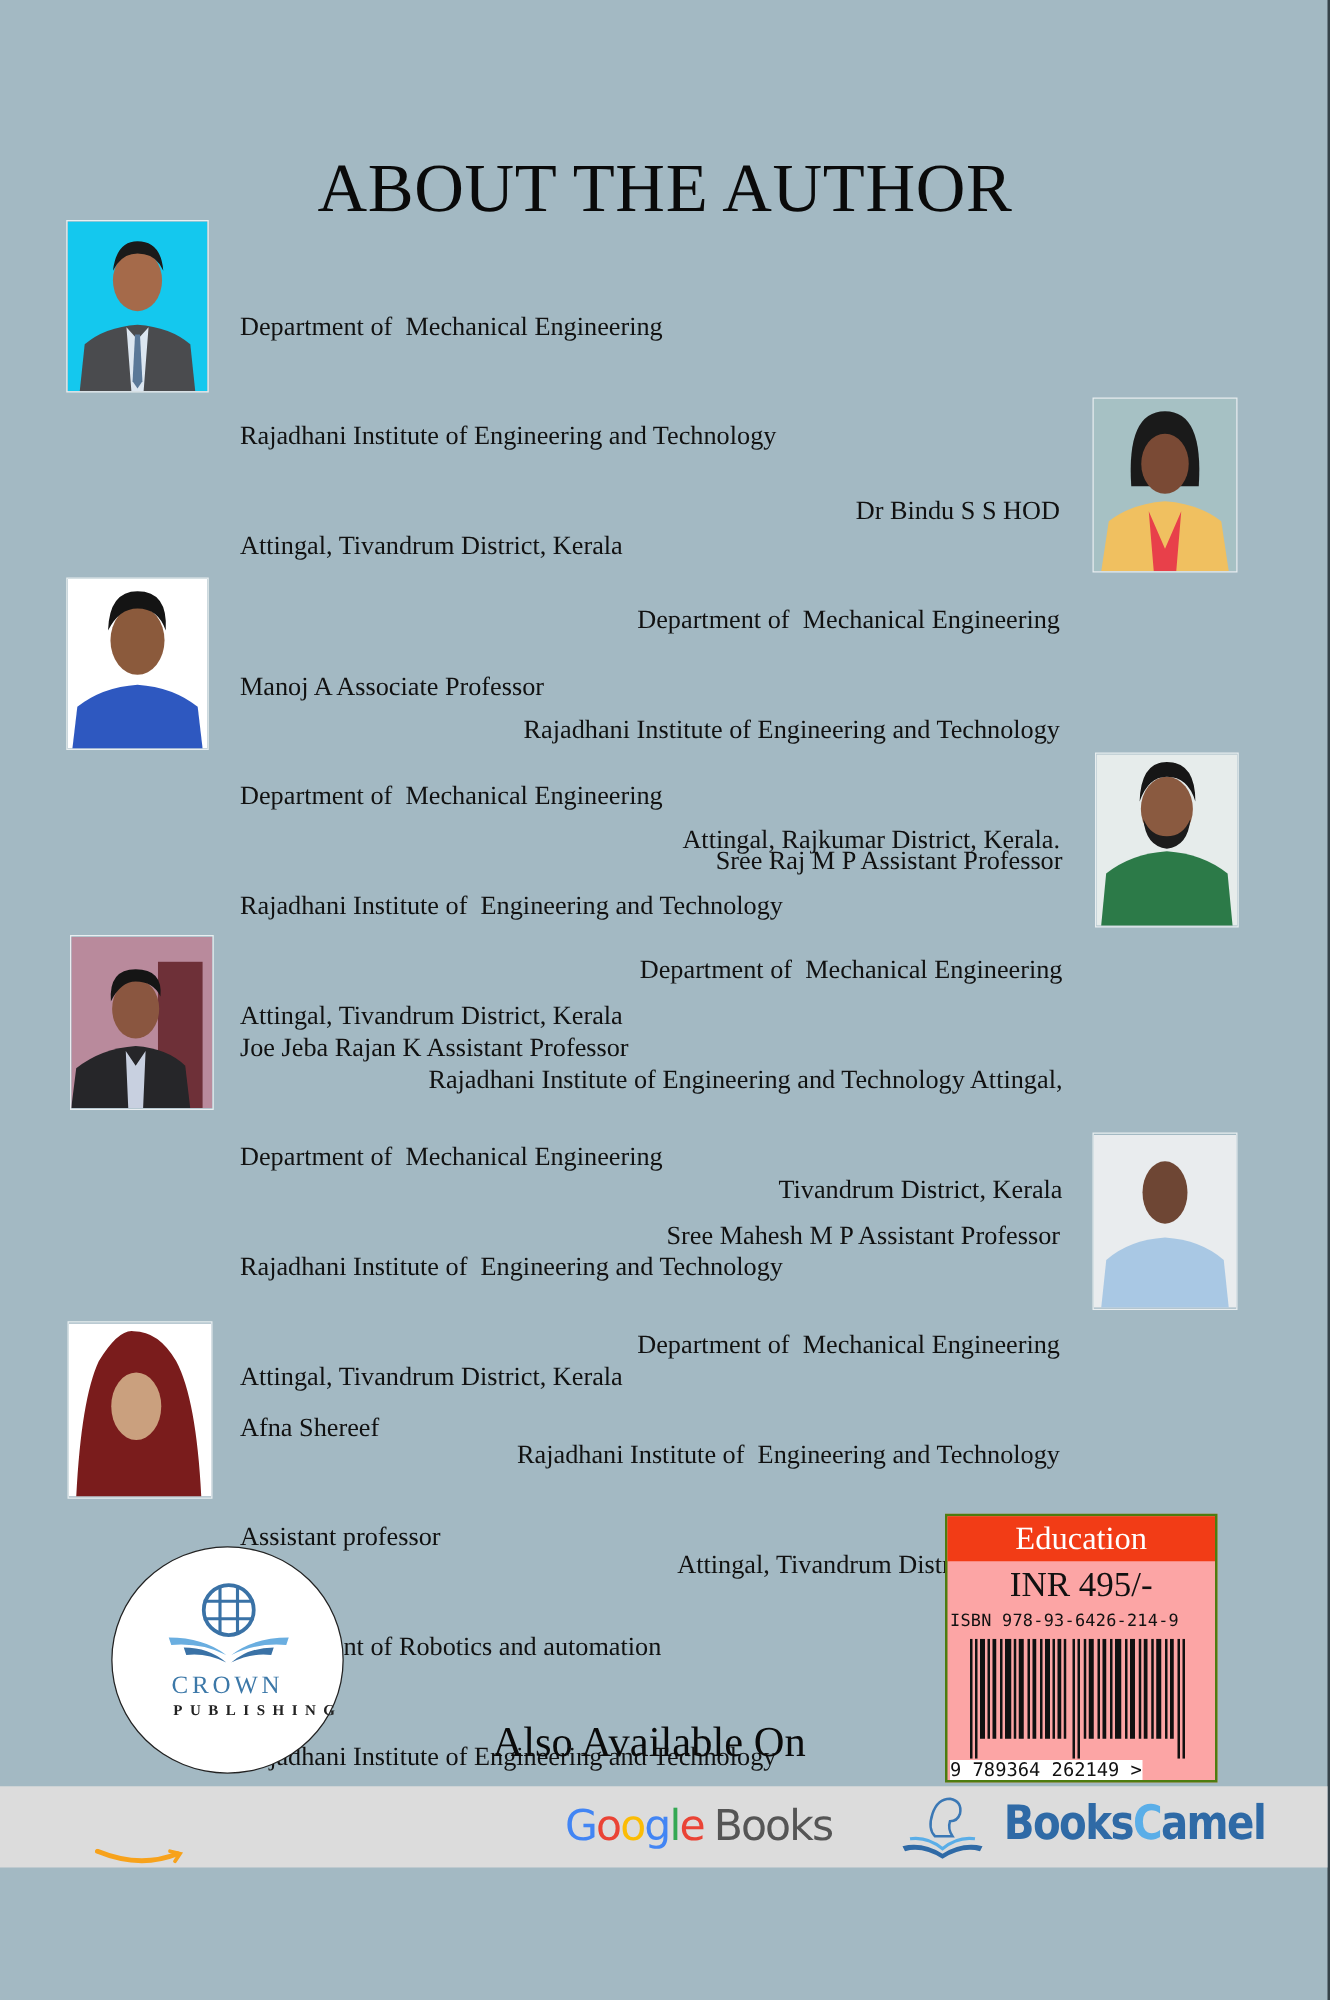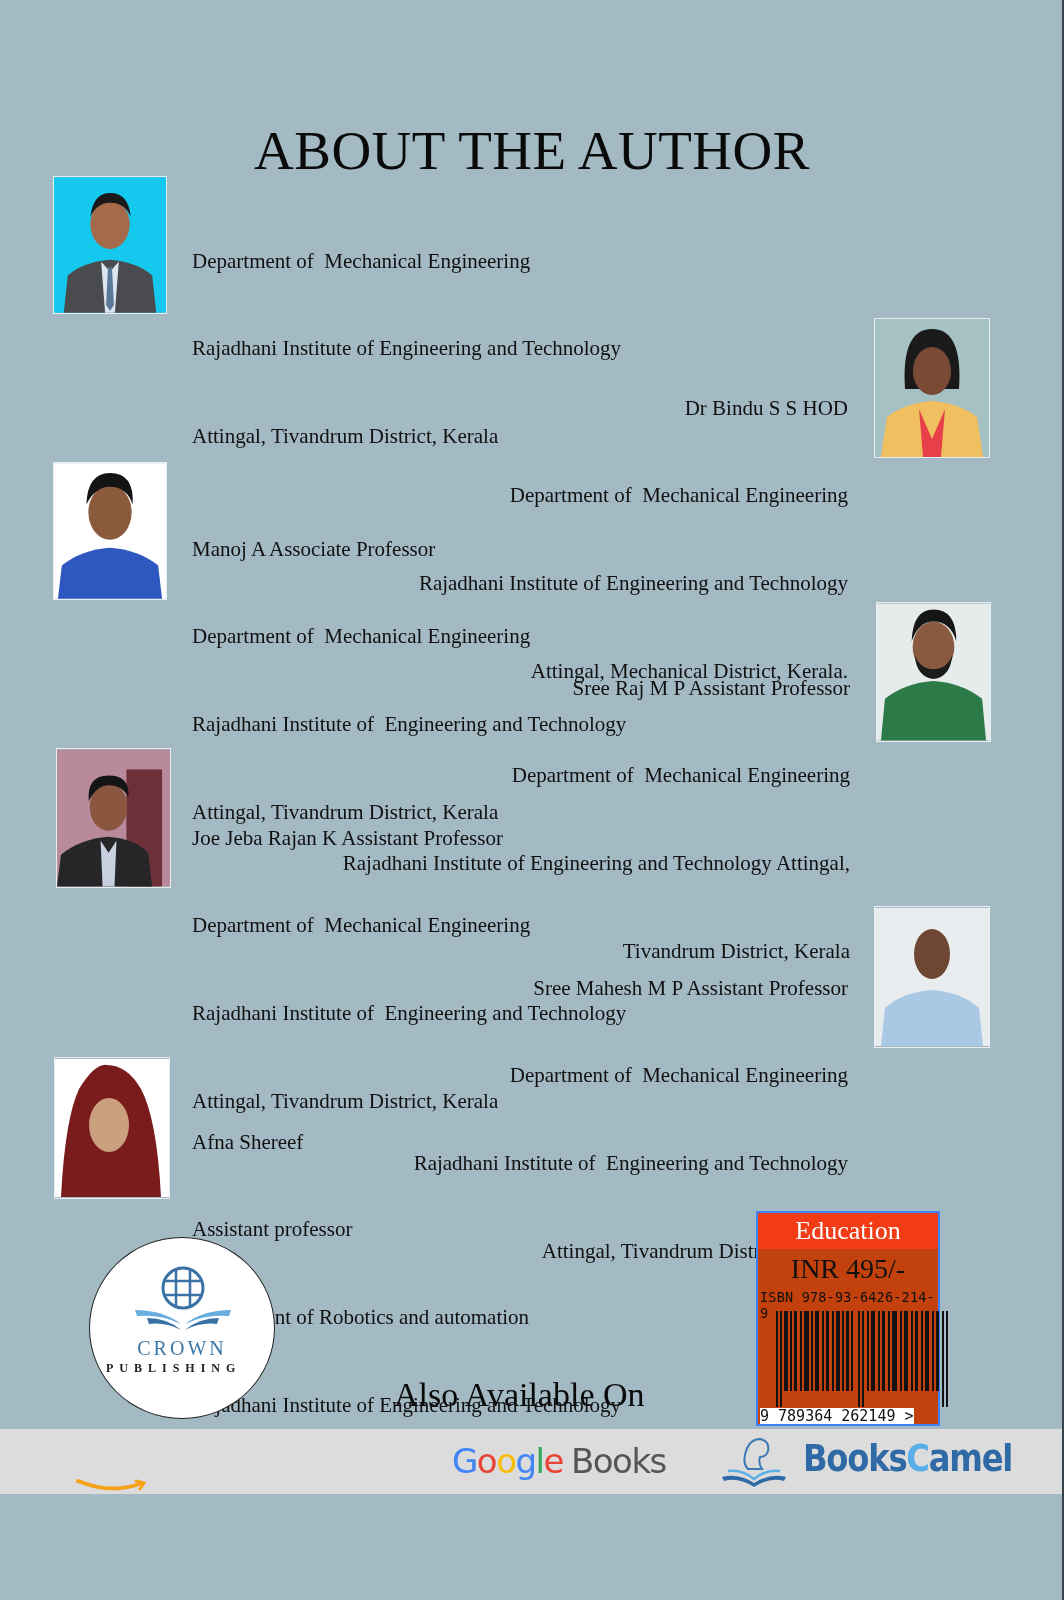--- a/index.html
+++ b/index.html
@@ -32,31 +32,31 @@
 
   .logo-circle {
     position: absolute; left: 89px; top: 1237px; width: 186px; height: 182px;
     border-radius: 50%; background: #fff; border: 1.5px solid #222; box-sizing: border-box;
   }
   .crown-text {
     position: absolute; left: 0; width: 100%; text-align: center;
     color: #3c78a8; font-size: 20px; letter-spacing: 3px; top: 99px;
   }
   .publishing-text {
-    position: absolute; left: 16px; width: 100%; text-align: left;
+    position: absolute; left: 0; width: 100%; text-align: right;
     color: #222; font-size: 12px; letter-spacing: 6px; top: 123px; font-weight: bold;
   }
 
   .also {
     position: absolute; top: 1376px; left: 394px; font-size: 34px; color: #0a0a0a;
   }
 
   .isbn-box {
-    position: absolute; left: 756px; top: 1211px; width: 184px; height: 215px;
-    background: #c2410c; border: 2px solid #3b82f6; box-sizing: border-box;
+    position: absolute; left: 756px; top: 1211px; width: 218px; height: 215px;
+    background: #fca5a5; border: 2px solid #4d7c0f; box-sizing: border-box;
   }
   .isbn-cat {
     height: 36px; background: #f23c16; color: #fff; text-align: center;
     font-size: 26px; line-height: 36px;
   }
   .isbn-price { text-align: center; font-size: 28px; margin-top: 4px; color: #111; }
   .isbn-text {
     font-family: "DejaVu Sans Mono", "Liberation Mono", monospace;
     font-size: 13.5px; margin: 4px 0 0 2px; letter-spacing: 0.2px; color: #111;
   }
@@ -116,21 +116,21 @@
 <div class="bio left" style="left:192px;top:188px;">
   <div>Department of  Mechanical Engineering</div>
   <div>Rajadhani Institute of Engineering and Technology</div>
   <div>Attingal, Tivandrum District, Kerala</div>
 </div>
 
 <div class="bio right" style="right:216px;top:335px;">
   <div>Dr Bindu S S HOD</div>
   <div>Department of  Mechanical Engineering</div>
   <div>Rajadhani Institute of Engineering and Technology</div>
-  <div>Attingal, Mechanical District, Kerala.</div>
+  <div>Attingal, Rajkumar District, Kerala.</div>
 </div>
 <div class="photo" style="left:874px;top:318px;width:116px;height:140px;">
   <svg viewBox="0 0 114 138">
     <rect width="114" height="138" fill="#a6c1c4"></rect>
     <path d="M30 70 Q26 10 57 10 Q88 10 84 70 Z" fill="#1a1a1a"></path>
     <ellipse cx="57" cy="52" rx="19" ry="24" fill="#7a4a35"></ellipse>
     <path d="M6 138 L12 98 Q30 84 57 82 Q84 84 102 98 L108 138Z" fill="#f0c060"></path>
     <path d="M44 90 L57 120 L70 90 L66 138 L48 138Z" fill="#e8404a"></path>
   </svg>
 </div>

